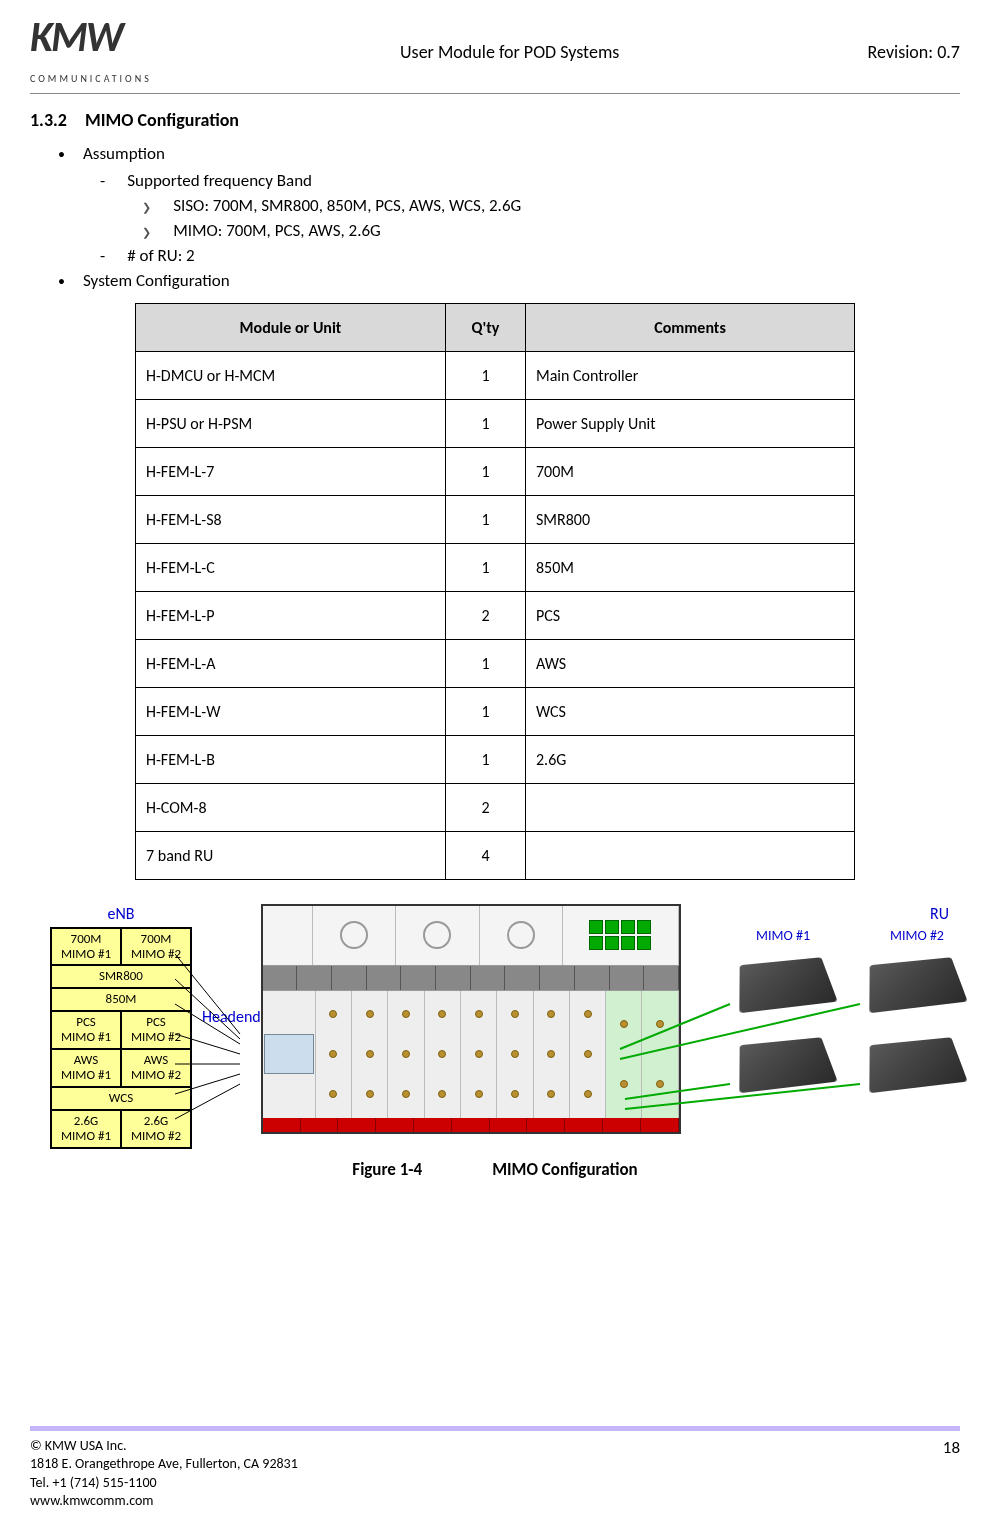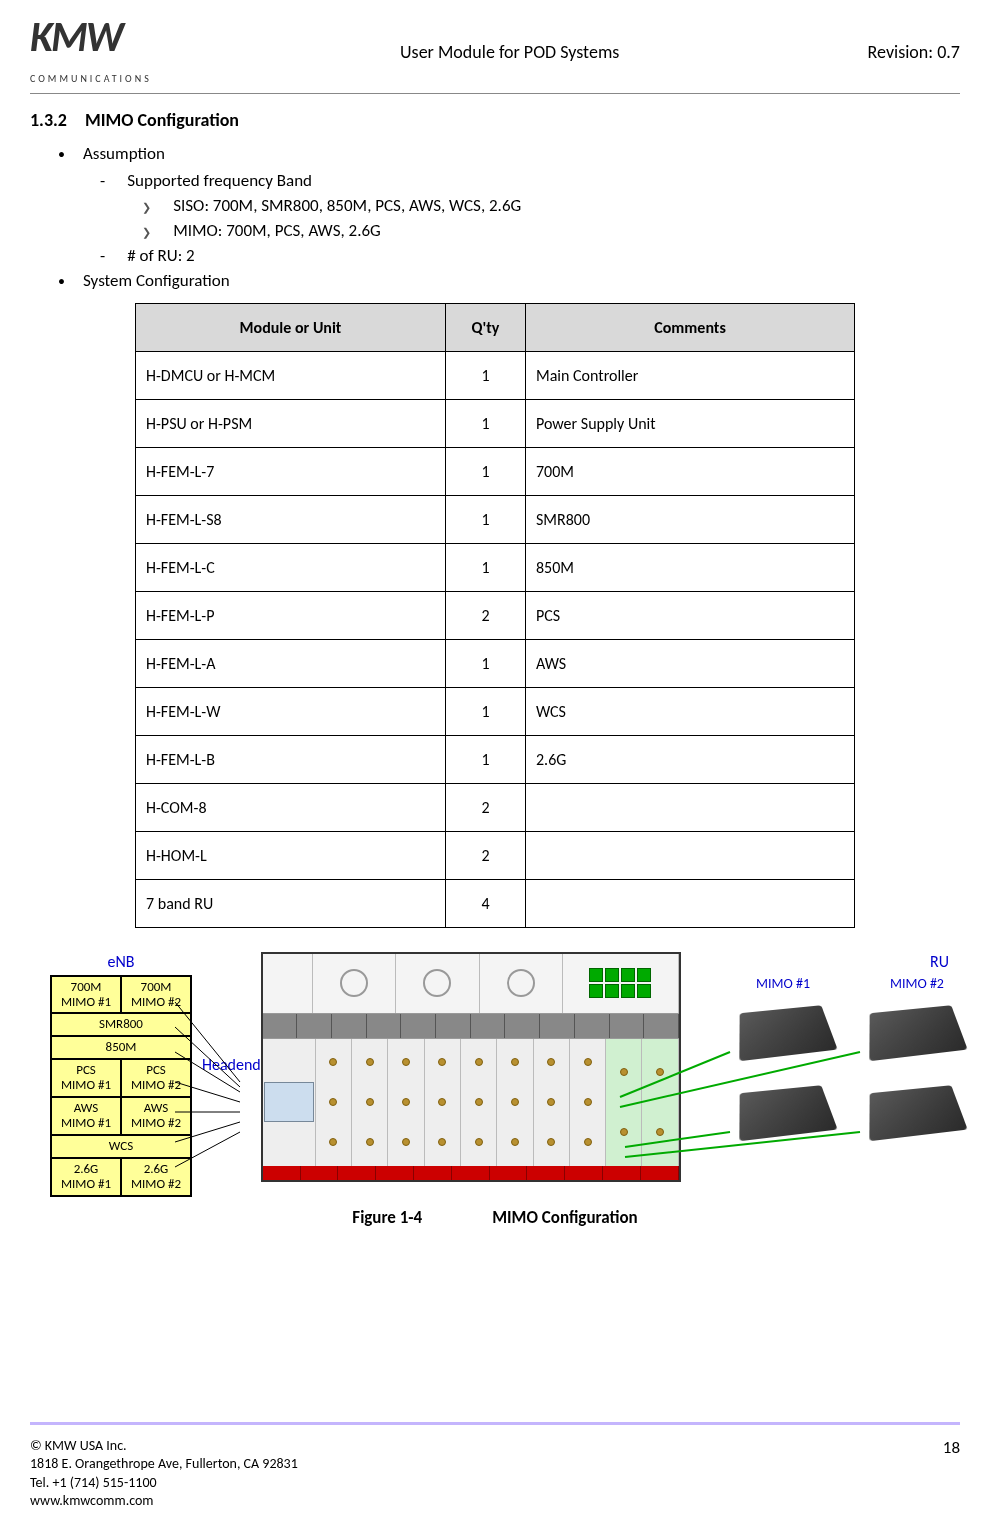--- a/index.html
+++ b/index.html
@@ -175,22 +175,22 @@
     border-radius: 4px;
   }
   .conn-line { stroke:#0a0; stroke-width:2; fill:none; }
   .fig-svg { position:absolute; left:0; top:0; width:100%; height:100%; pointer-events:none; }
 
   .figure-caption { text-align:center; font-weight:bold; font-size:17px; margin-top:10px; }
   .fig-num { margin-right: 70px; }
 
   .footer {
     margin-top: auto;
-    border-top: 3px solid #c4b5fd;
-    padding-top: 12px;
+    border-top: 5px solid #c4b5fd;
+    padding-top: 6px;
     display:flex;
     justify-content:space-between;
     font-size:14px;
     font-family: "Calibri Light", Calibri, Arial, sans-serif;
   }
   .footer-left { line-height:1.3; }
   .page-num { font-size: 17px; font-family: Calibri, Arial, sans-serif; }
 </style>
 </head>
 <body>
@@ -268,25 +268,20 @@
           <td class="qty">1</td>
           <td>WCS</td>
         </tr>
         <tr>
           <td class="mod">H-FEM-L-B</td>
           <td class="qty">1</td>
           <td>2.6G</td>
         </tr>
         <tr>
           <td class="mod">H-COM-8</td>
-          <td class="qty">2</td>
-          <td></td>
-        </tr>
-        <tr>
-          <td class="mod">H-HOM-L</td>
           <td class="qty">2</td>
           <td></td>
         </tr>
         <tr>
           <td class="mod">7 band RU</td>
           <td class="qty">4</td>
           <td></td>
         </tr>
       </tbody>
   </table>

